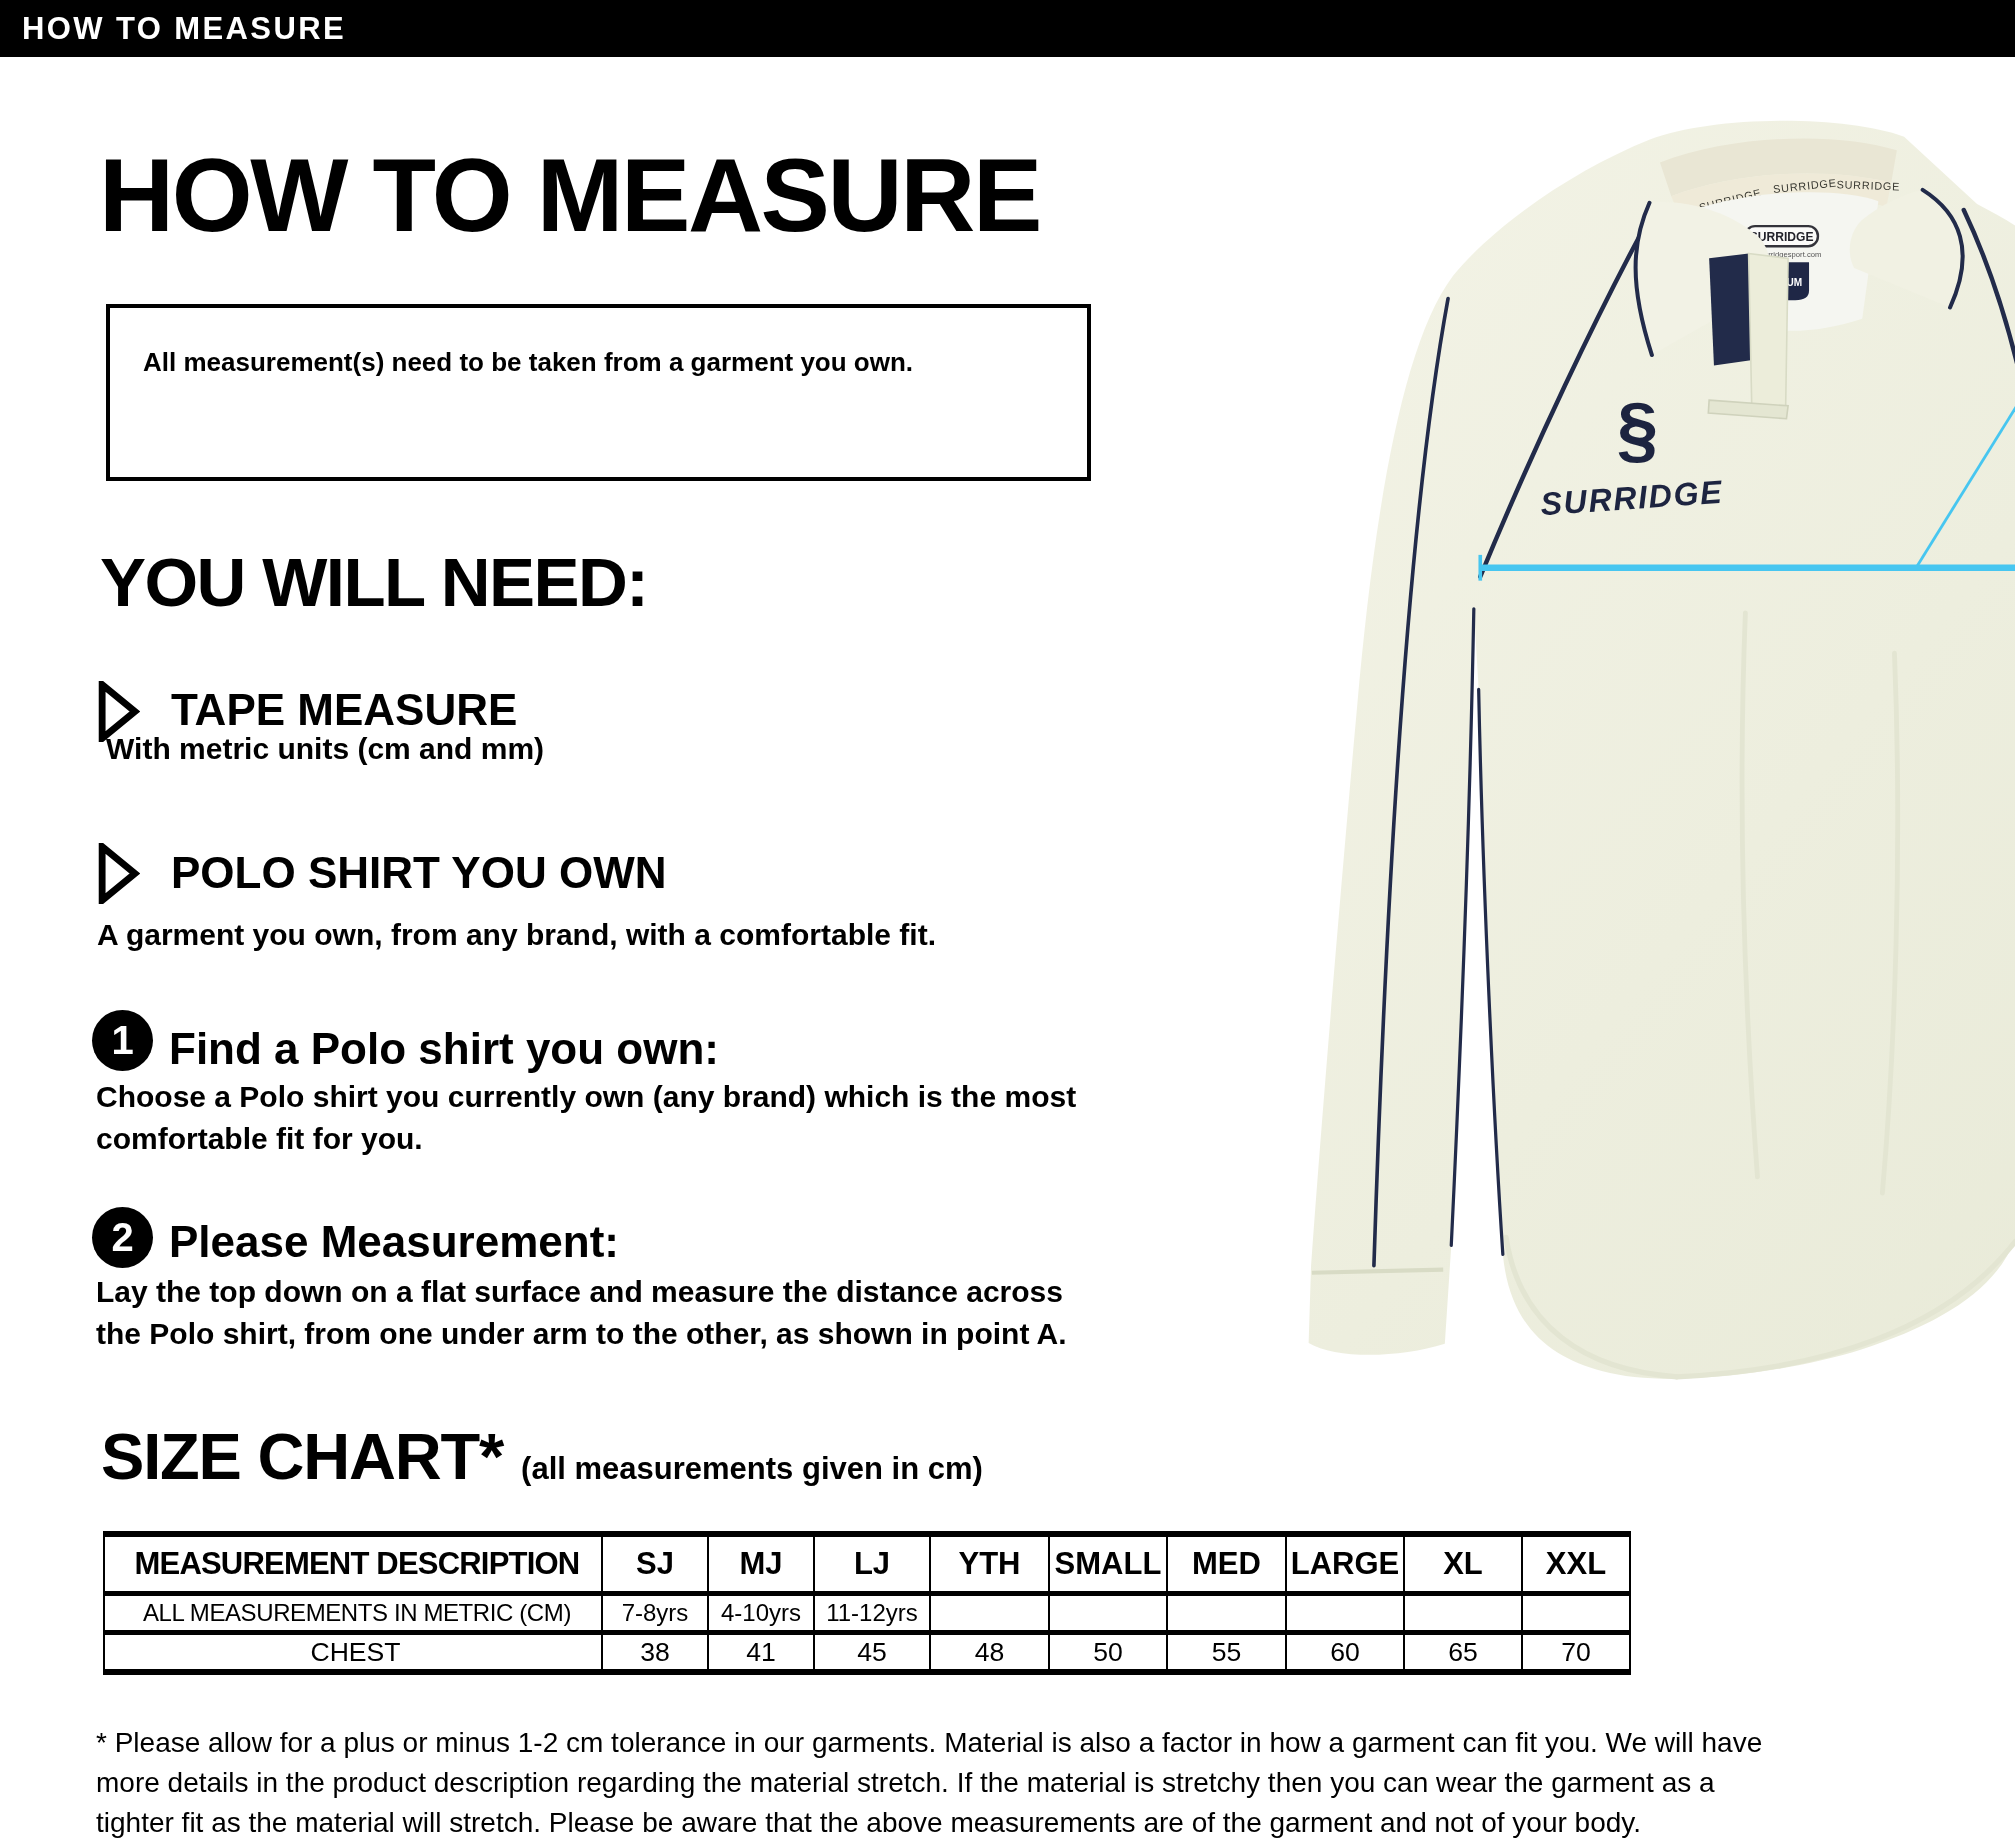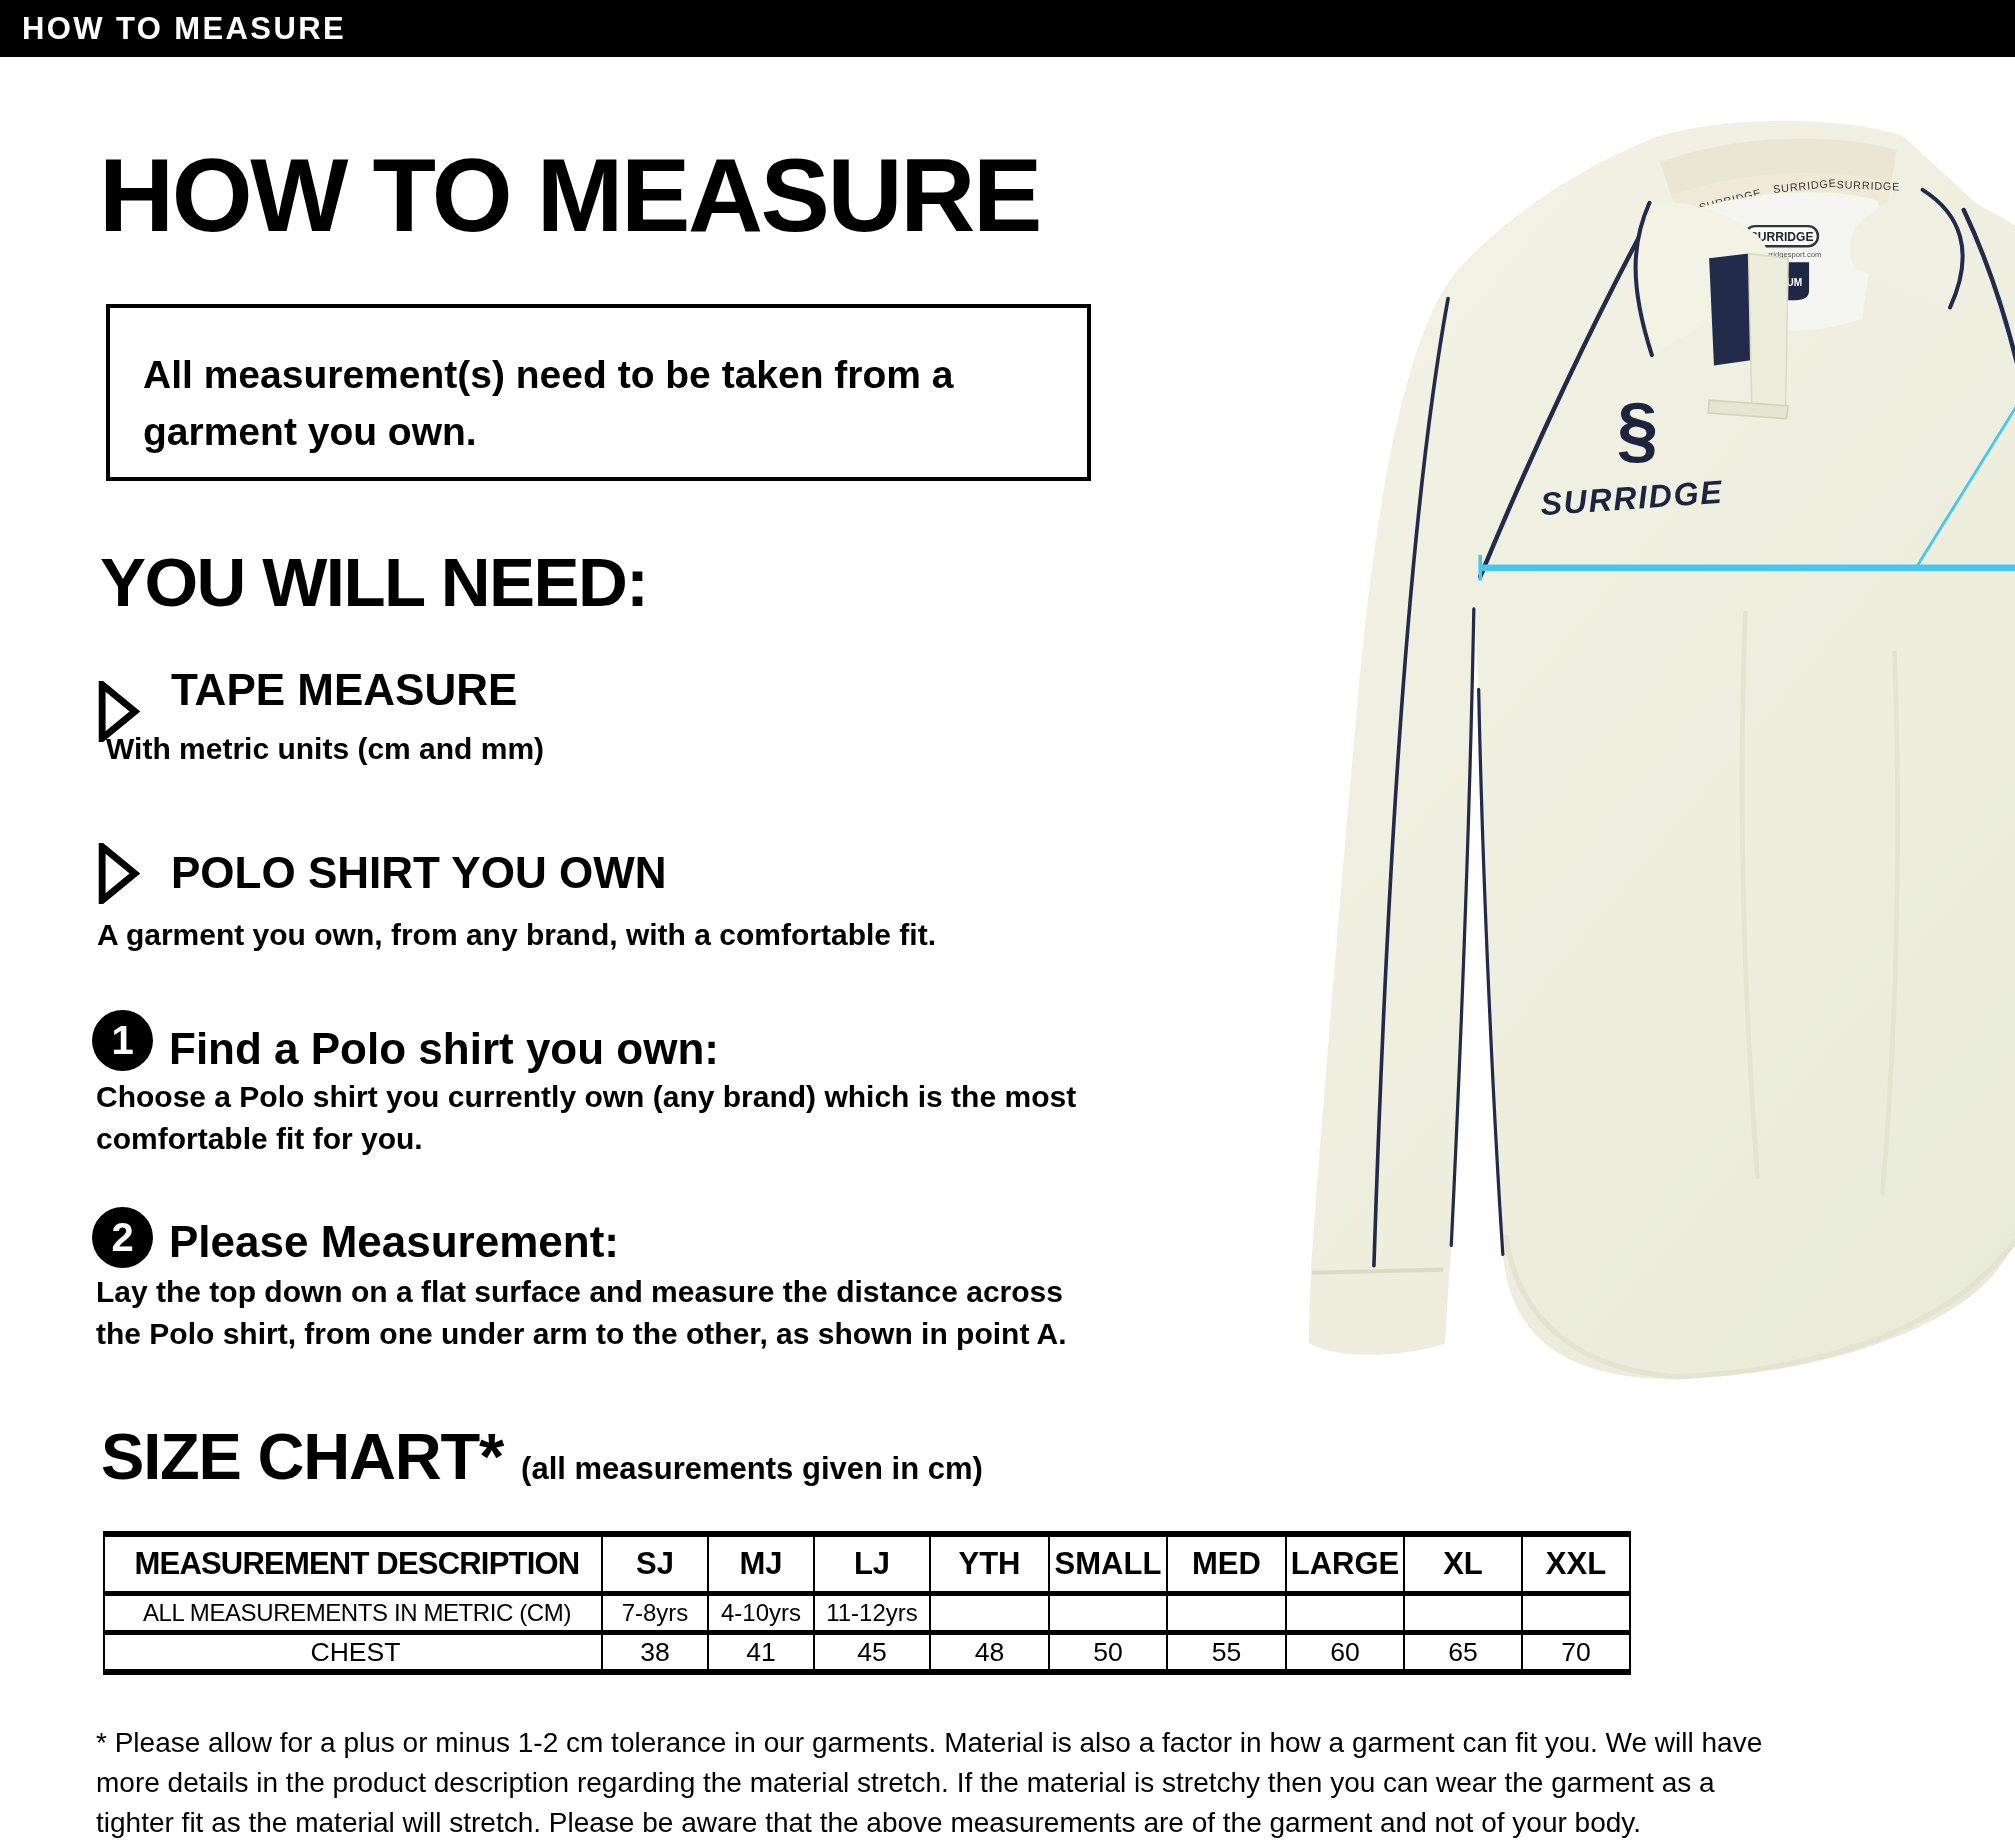--- a/index.html
+++ b/index.html
@@ -6,21 +6,21 @@
   .page{position:relative;width:2380px;height:1846px;background:#ffffff;overflow:hidden;
         font-family:"Liberation Sans", sans-serif;color:#000;}
   .abs{position:absolute;}
   
   .topbar{left:0;top:0;width:2380px;height:57px;background:#000;display:flex;align-items:center;}
   .topbar-title{margin-left:22px;color:#fff;font-size:31px;font-weight:bold;letter-spacing:2.4px;white-space:nowrap;}
   
   .page-heading{left:99px;top:143px;font-size:104px;font-weight:bold;letter-spacing:-2.4px;line-height:1;white-space:nowrap;}
   
   .notice-box{left:106px;top:304px;width:985px;height:177px;border:4.8px solid #000;box-sizing:border-box;
-              padding:38px 33px;font-size:39px;font-weight:bold;line-height:57px;}
+              padding:26px 33px;font-size:26px;font-weight:bold;line-height:57px;}
   
   .ywn-heading{left:100px;top:543px;font-size:69px;font-weight:bold;letter-spacing:-1.6px;white-space:nowrap;}
   .bullet-title{font-size:44px;font-weight:bold;letter-spacing:0;white-space:nowrap;}
   .bullet-desc{font-size:30px;font-weight:bold;white-space:nowrap;}
   .step-circle{width:61px;height:61px;border-radius:50%;background:#000;color:#fff;display:flex;
                align-items:center;justify-content:center;font-size:40px;font-weight:bold;}
   .step-title{font-size:44px;font-weight:bold;white-space:nowrap;}
   .step-desc{font-size:30px;font-weight:bold;line-height:42px;white-space:nowrap;}
   
   .sc-head-row{left:101px;top:1419px;display:flex;align-items:baseline;}
@@ -54,21 +54,21 @@
 
   <div class="abs notice-box">
     <span>All measurement(s) need to be taken from a garment you own.</span>
   </div>
 
   <div class="abs ywn-heading">YOU WILL NEED:</div>
 
   <svg class="abs" style="left:98px;top:681px" width="42" height="61" viewBox="0 0 104 152">
     <polygon points="10,9 10,143 92,76" fill="none" stroke="#000" stroke-width="17"></polygon>
   </svg>
-  <div class="abs bullet-title" style="left:171px;top:665px">TAPE MEASURE</div>
+  <div class="abs bullet-title" style="left:171px;top:685px">TAPE MEASURE</div>
   <div class="abs bullet-desc" style="left:106px;top:732px">With metric units (cm and mm)</div>
 
   <svg class="abs" style="left:98px;top:843px" width="42" height="61" viewBox="0 0 104 152">
     <polygon points="10,9 10,143 92,76" fill="none" stroke="#000" stroke-width="17"></polygon>
   </svg>
   <div class="abs bullet-title" style="left:171px;top:848px">POLO SHIRT YOU OWN</div>
   <div class="abs bullet-desc" style="left:97px;top:918px">A garment you own, from any brand, with a comfortable fit.</div>
 
   <div class="abs step-circle" style="left:92px;top:1010px">
     <span>1</span>

